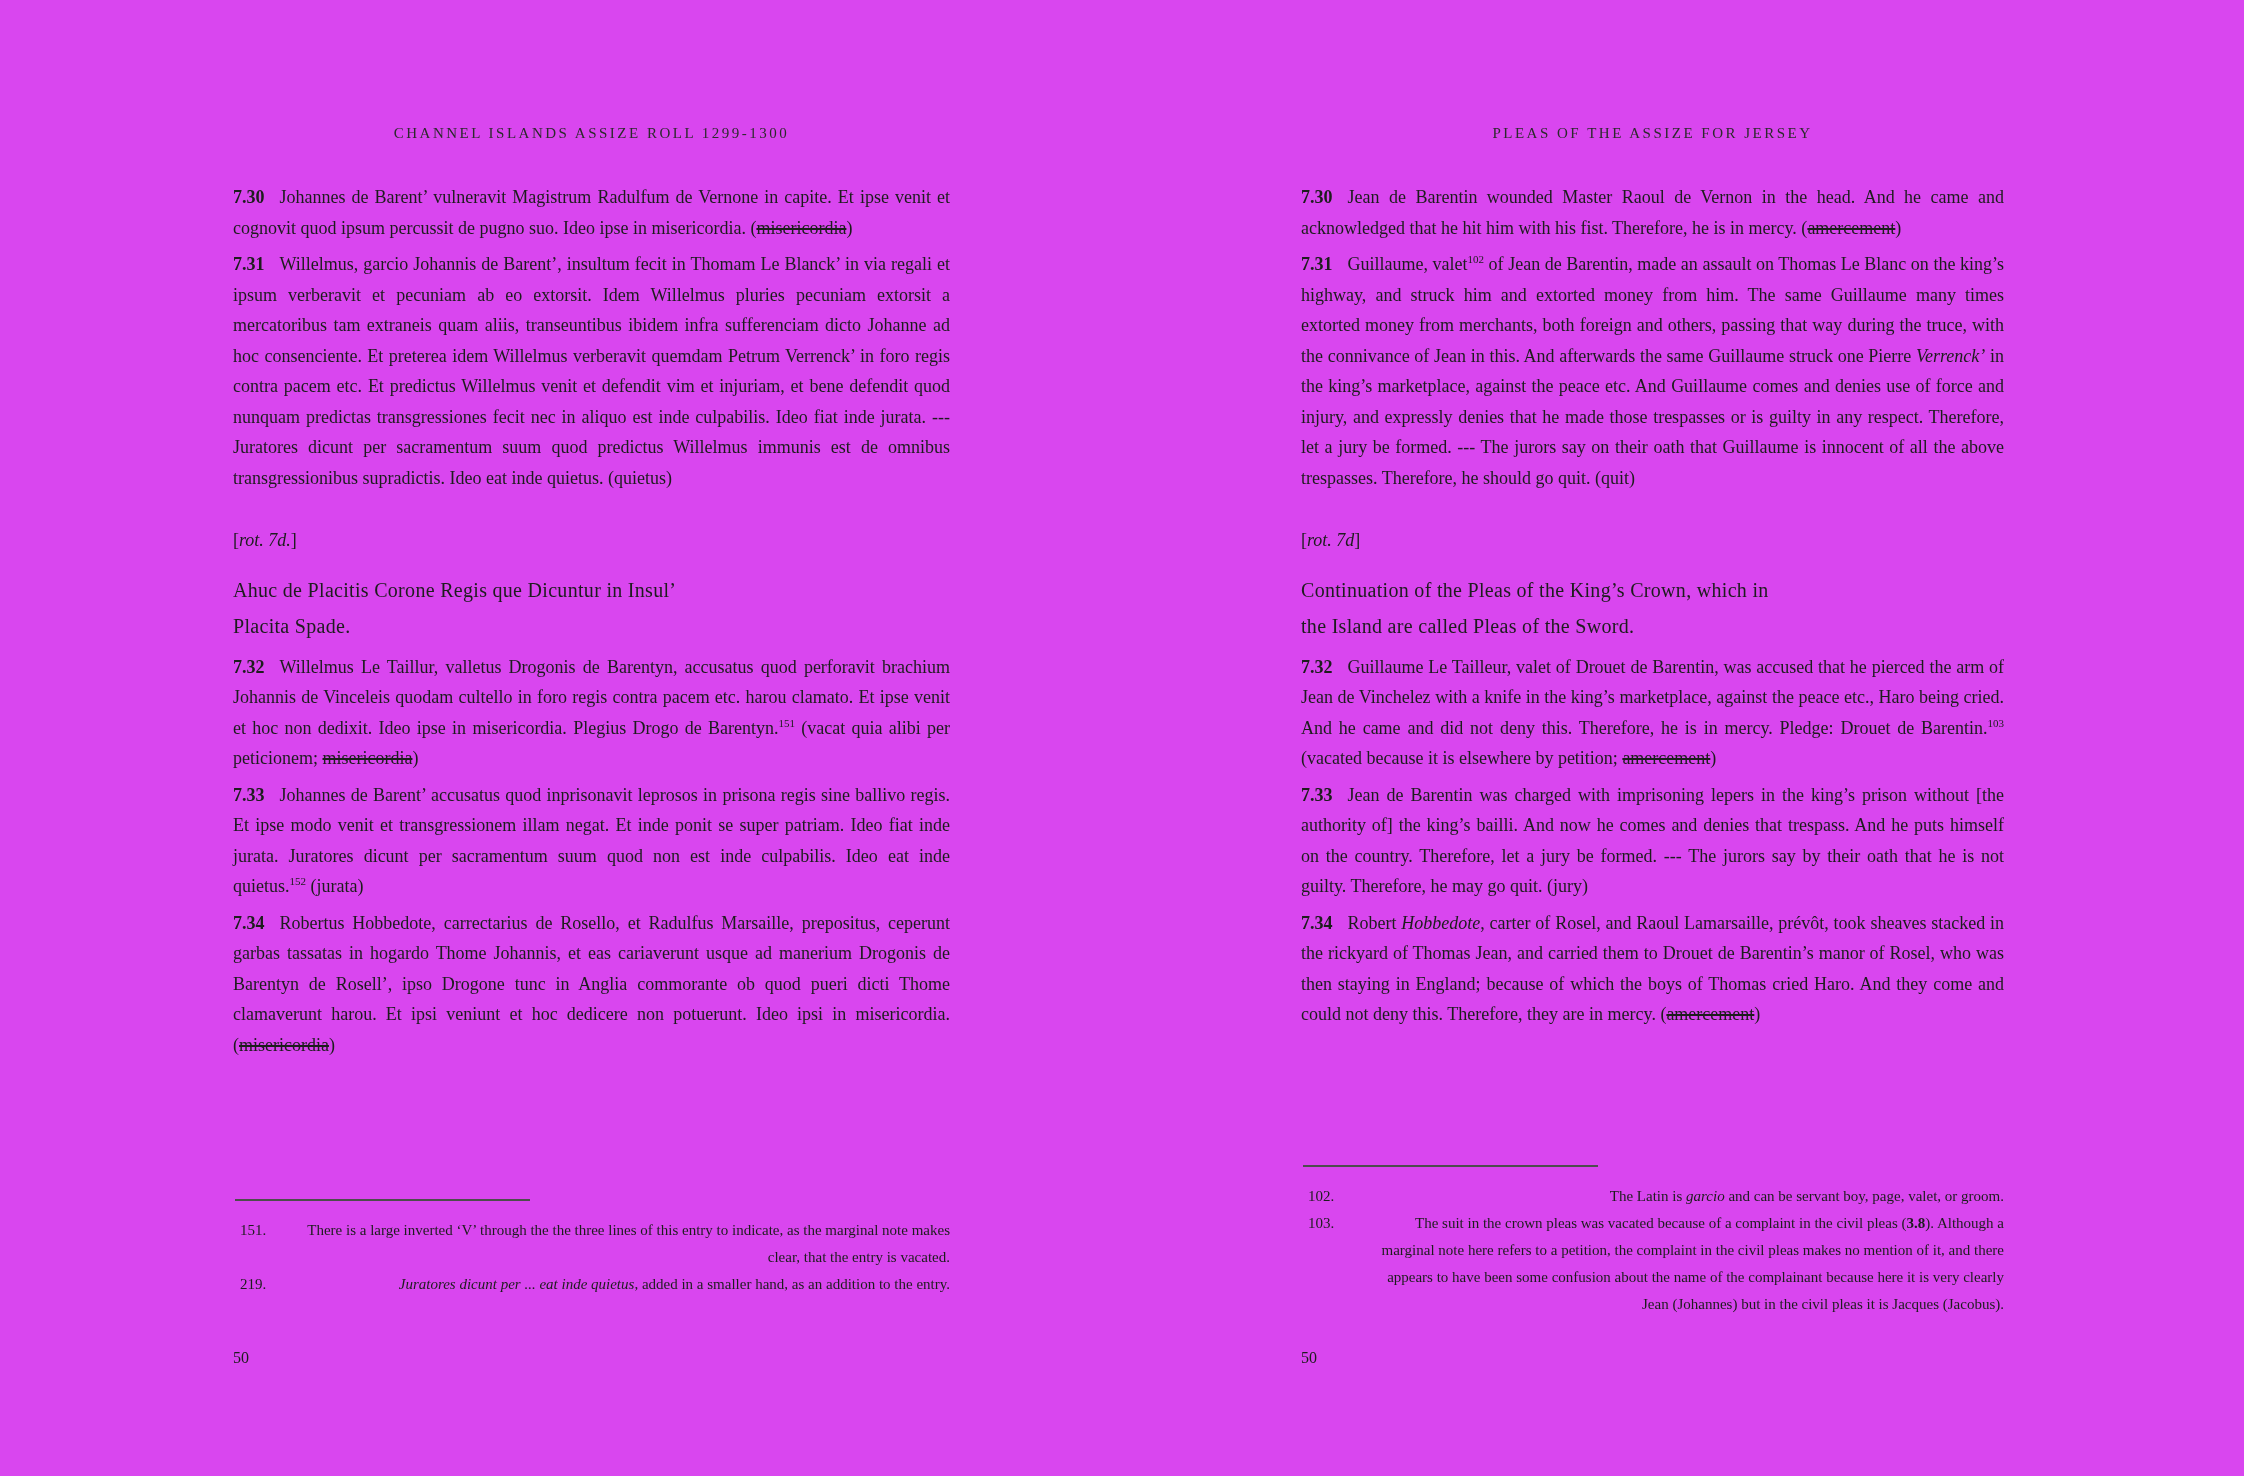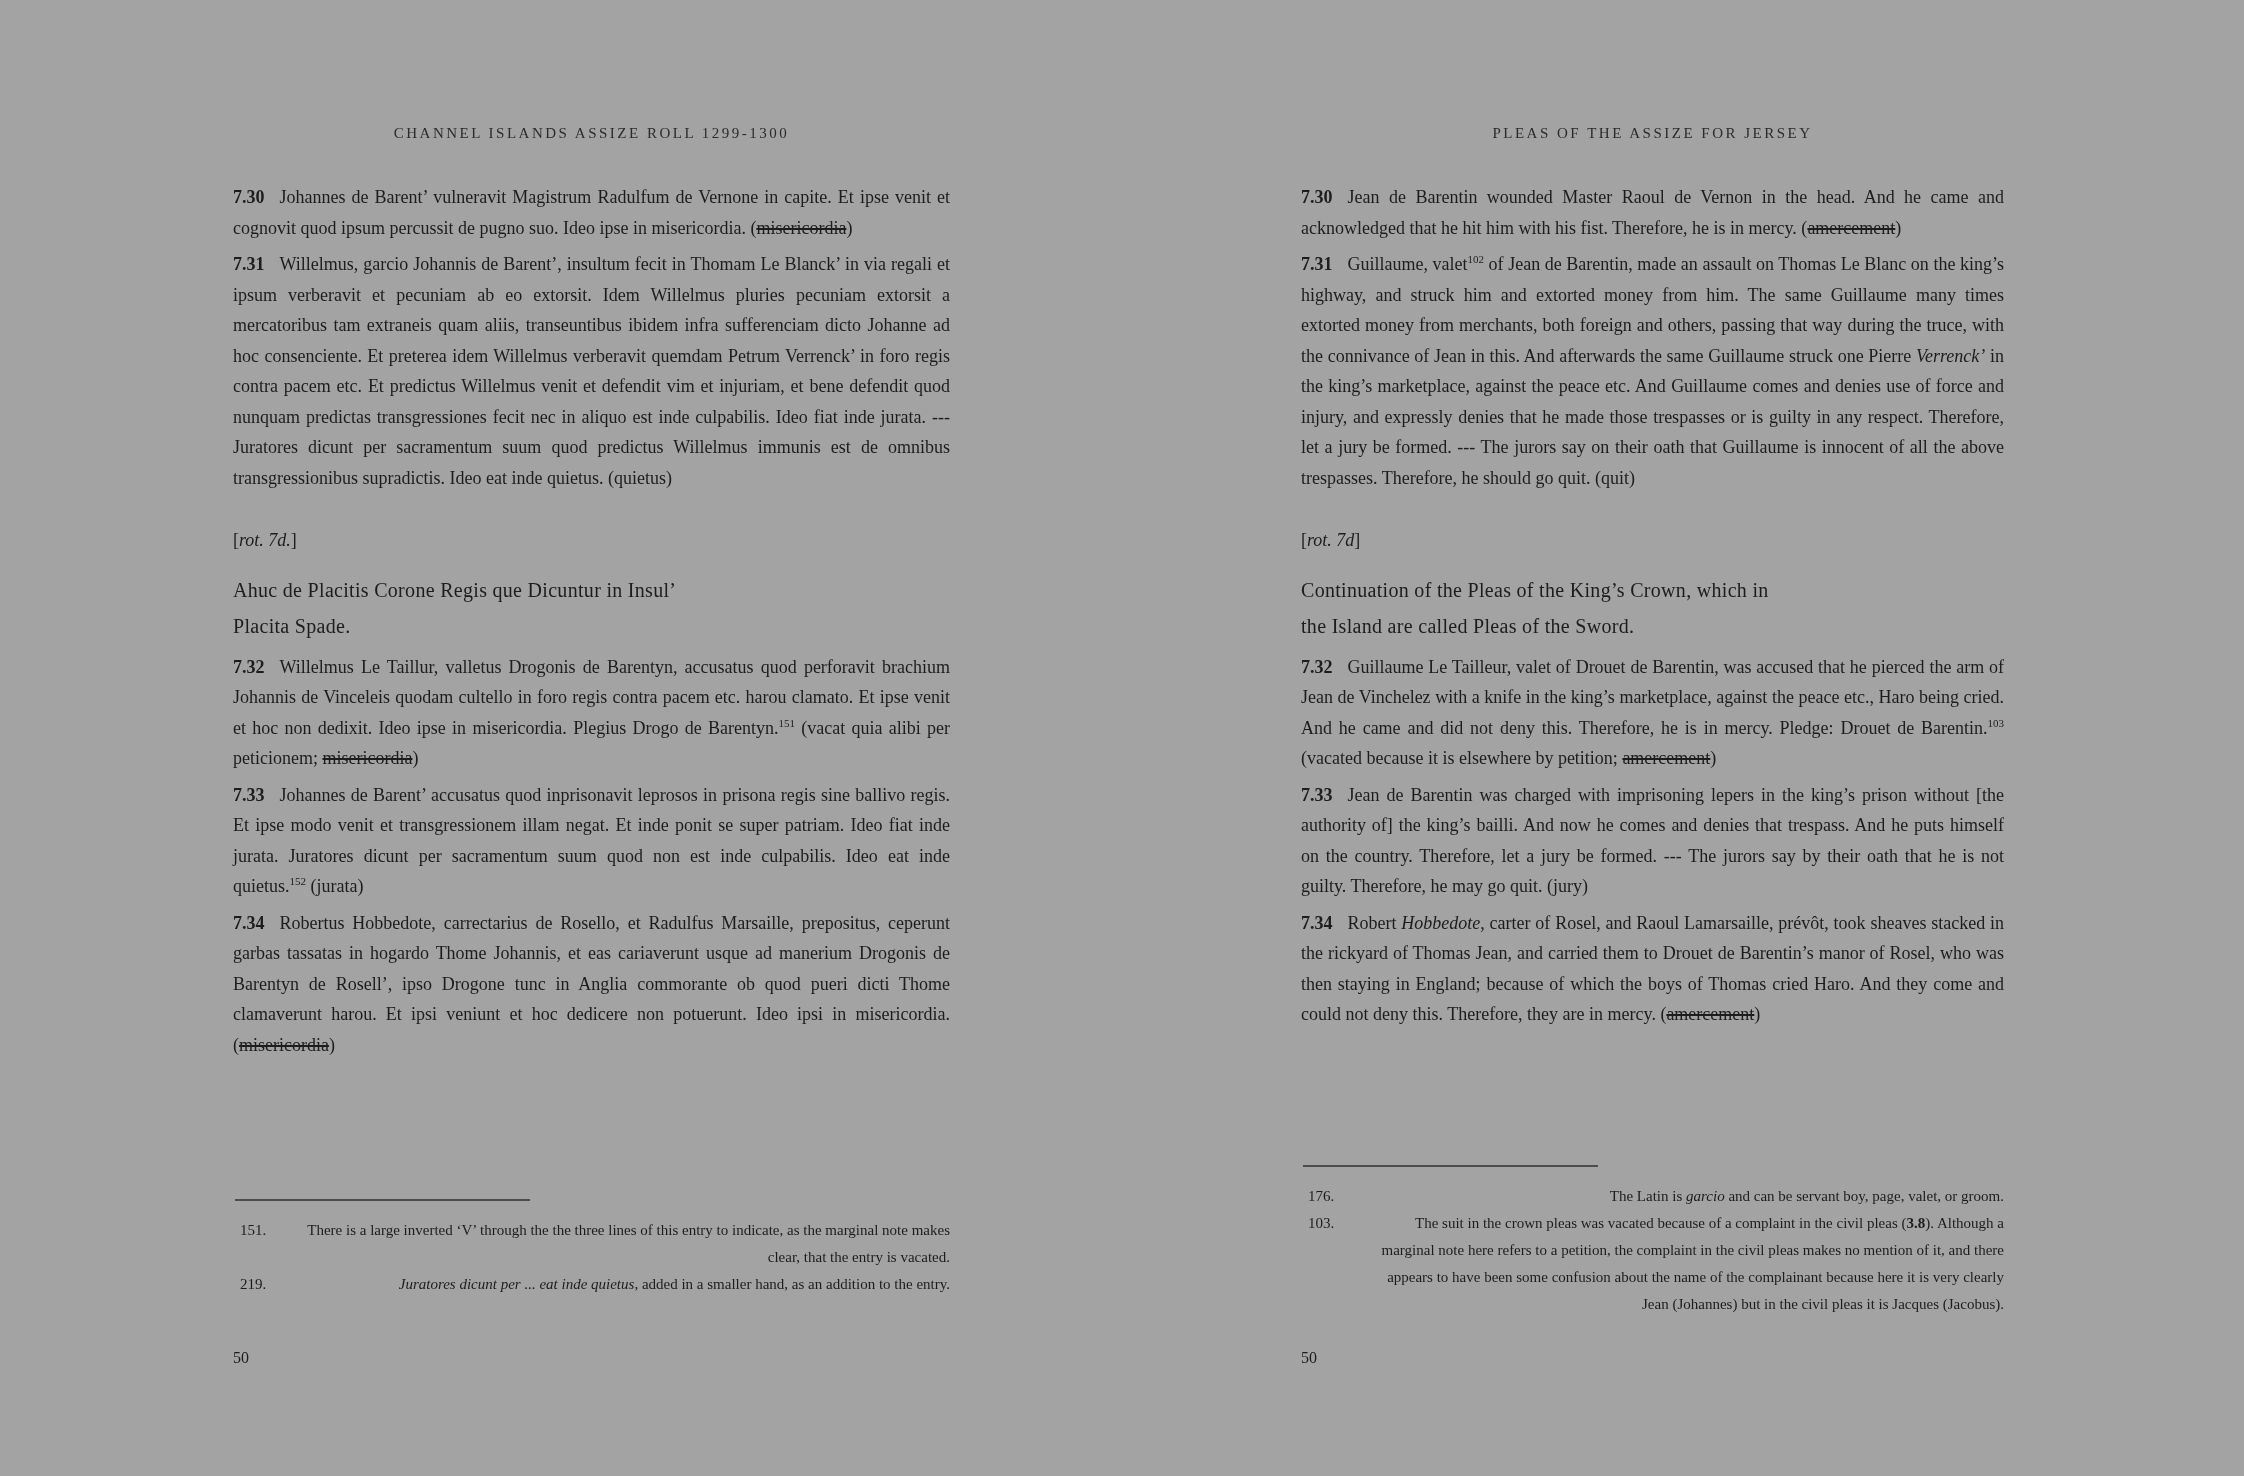--- a/index.html
+++ b/index.html
@@ -5,21 +5,21 @@
   html, body { margin: 0; padding: 0; }
   body {
     width: 2244px; height: 1476px;
     background: #ffffff;
     font-family: "Liberation Serif", "DejaVu Serif", serif;
     color: #1d1d1d;
   }
   .spread {
     position: relative;
     width: 2244px; height: 1476px;
-    background: #a3a3a3;
+    background: #d946ef;
     overflow: hidden;
   }
   .page { position: absolute; top: 0; height: 1476px; }
   .page-left  { left: 233px;  width: 717px; }
   .page-right { left: 1301px; width: 703px; }
 
   .running-head {
     position: absolute; top: 125px; left: 0; right: 0;
     text-align: center;
     font-size: 15px;
@@ -120,21 +120,21 @@
       </div>
 
       <p class="entry"><span class="entry-num">7.32</span><span class="entry-text"><span>Guillaume Le Tailleur, valet of Drouet de Barentin, was accused that he pierced the arm of Jean de Vinchelez with a knife in the king’s marketplace, against the peace etc., Haro being cried. And he came and did not deny this. Therefore, he is in mercy. Pledge: Drouet de Barentin.</span><span class="seg-sup">103</span><span> (vacated because it is elsewhere by petition; </span><span class="seg-strike">amercement</span><span>)</span></span></p>
       <p class="entry"><span class="entry-num">7.33</span><span class="entry-text"><span>Jean de Barentin was charged with imprisoning lepers in the king’s prison without [the authority of] the king’s bailli. And now he comes and denies that trespass. And he puts himself on the country. Therefore, let a jury be formed. --- The jurors say by their oath that he is not guilty. Therefore, he may go quit. (jury)</span></span></p>
       <p class="entry"><span class="entry-num">7.34</span><span class="entry-text"><span>Robert </span><span class="seg-i">Hobbedote</span><span>, carter of Rosel, and Raoul Lamarsaille, prévôt, took sheaves stacked in the rickyard of Thomas Jean, and carried them to Drouet de Barentin’s manor of Rosel, who was then staying in England; because of which the boys of Thomas cried Haro. And they come and could not deny this. Therefore, they are in mercy. (</span><span class="seg-strike">amercement</span><span>)</span></span></p>
     </div>
 
     <div class="footnotes footnotes-right">
       <div class="fn-rule"></div>
       <div class="fn">
-        <span class="fn-num">176.</span>
+        <span class="fn-num">102.</span>
         <span class="fn-text"><span>The Latin is </span><span class="seg-i">garcio</span><span> and can be servant boy, page, valet, or groom.</span></span>
       </div>
       <div class="fn">
         <span class="fn-num">103.</span>
         <span class="fn-text"><span>The suit in the crown pleas was vacated because of a complaint in the civil pleas (</span><span class="seg-b">3.8</span><span>). Although a marginal note here refers to a petition, the complaint in the civil pleas makes no mention of it, and there appears to have been some confusion about the name of the complainant because here it is very clearly Jean (Johannes) but in the civil pleas it is Jacques (Jacobus).</span></span>
       </div>
     </div>
 
     <div class="page-number">50</div>
   </section>

